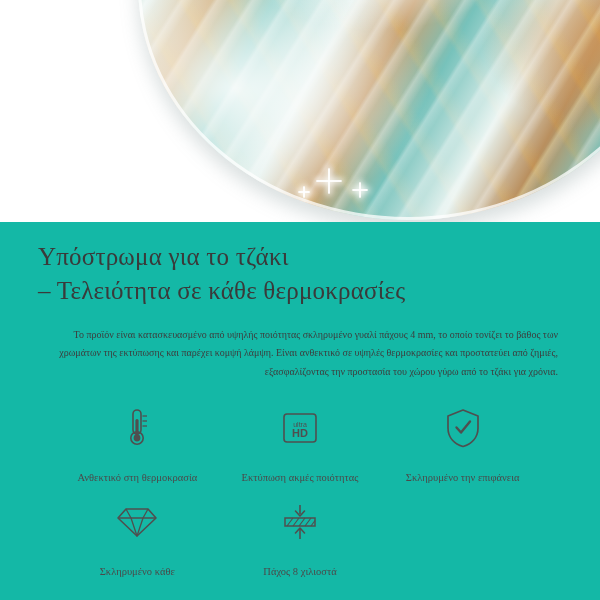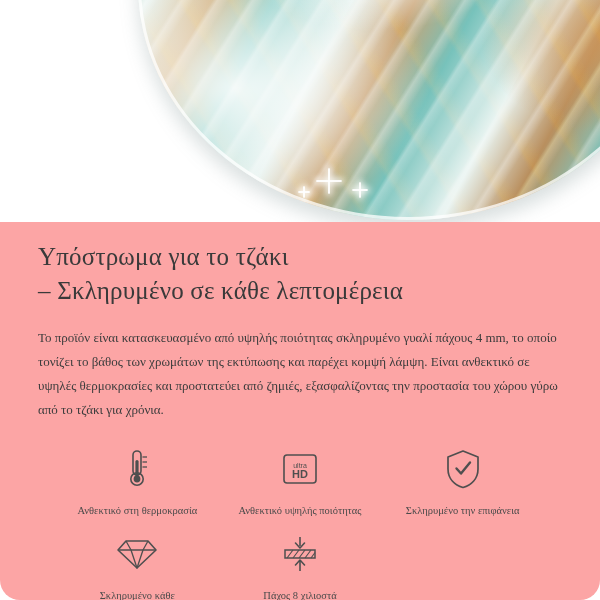--- a/index.html
+++ b/index.html
@@ -12,22 +12,21 @@
     overflow: hidden;
     background: #ffffff;
     font-family: "Liberation Serif", serif;
     color: #2b2b2b;
   }
 
   .page {
     position: relative;
     width: 600px;
     height: 600px;
-    background: #fca5a5;
-    border-radius: 20px;
+    background: #14b8a6;
   }
 
   
   .hero {
     position: relative;
     width: 600px;
     height: 222px;
     overflow: hidden;
     background: #ffffff;
   }
@@ -122,25 +121,26 @@
     font-size: 25px;
     line-height: 1.35;
     color: #3a3a3a;
     font-weight: normal;
     margin: 0 0 18px 0;
     letter-spacing: 0.2px;
   }
   .headline .l2 { display: block; }
 
   .body-copy {
-    font-size: 13px;
+    font-size: 10px;
     line-height: 1.85;
     color: #3d3d3d;
     margin: 0;
     max-width: 520px;
+    text-align: right;
   }
 
   
   .features {
     margin-top: 24px;
     display: grid;
     grid-template-columns: repeat(3, 1fr);
     row-gap: 14px;
     padding: 0 18px;
   }
@@ -150,21 +150,21 @@
     align-items: center;
     text-align: right;
   }
   .feature-icon {
     height: 46px;
     display: flex;
     align-items: center;
     justify-content: center;
   }
   .feature-label {
-    margin-top: 12px;
+    margin-top: 20px;
     font-size: 10.5px;
     color: #4a4a4a;
     line-height: 1.3;
     max-width: 160px;
   }
   svg { display: block; }
 </style>
 </head>
 <body>
 
@@ -174,21 +174,21 @@
     <div class="hero-plate"></div>
     <div class="plate-edge"></div>
     <span class="sparkle s1"></span>
     <span class="sparkle s2"></span>
     <span class="sparkle s3"></span>
   </div>
 
   <div class="content">
     <h1 class="headline">
       <span>Υπόστρωμα για το τζάκι</span>
-      <span class="l2">– Σκληρυμένο σε κάθε λεπτομέρεια</span>
+      <span class="l2">– Τελειότητα σε κάθε θερμοκρασίες</span>
     </h1>
 
     <p class="body-copy">Το προϊόν είναι κατασκευασμένο από υψηλής ποιότητας σκληρυμένο γυαλί πάχους 4 mm, το οποίο τονίζει το βάθος των χρωμάτων της εκτύπωσης και παρέχει κομψή λάμψη. Είναι ανθεκτικό σε υψηλές θερμοκρασίες και προστατεύει από ζημιές, εξασφαλίζοντας την προστασία του χώρου γύρω από το τζάκι για χρόνια.</p>
 
     <div class="features">
 
       <div class="feature">
         <div class="feature-icon">
           <svg width="30" height="42" viewBox="0 0 30 42">
             <rect x="11" y="3" width="8" height="24" rx="4" fill="none" stroke="#4f4f4f" stroke-width="1.6"></rect>
@@ -204,21 +204,21 @@
       </div>
 
       <div class="feature">
         <div class="feature-icon">
           <svg width="40" height="40" viewBox="0 0 40 40">
             <rect x="4" y="6" width="32" height="28" rx="3" fill="none" stroke="#4f4f4f" stroke-width="1.6"></rect>
             <text x="20" y="18.5" text-anchor="middle" font-family="Liberation Sans, sans-serif" font-size="7" fill="#4f4f4f">ultra</text>
             <text x="20" y="29" text-anchor="middle" font-family="Liberation Sans, sans-serif" font-size="11" font-weight="bold" fill="#4f4f4f">HD</text>
           </svg>
         </div>
-        <div class="feature-label">Ανθεκτικό υψηλής ποιότητας</div>
+        <div class="feature-label">Εκτύπωση ακμές ποιότητας</div>
       </div>
 
       <div class="feature">
         <div class="feature-icon">
           <svg width="38" height="42" viewBox="0 0 38 42">
             <path d="M19 3 L34 9 V21 C34 31 27 37 19 39.5 C11 37 4 31 4 21 V9 Z" fill="none" stroke="#4f4f4f" stroke-width="1.7" stroke-linejoin="round"></path>
             <path d="M12.5 20.5 L17 25.5 L26 14.5" fill="none" stroke="#4f4f4f" stroke-width="2.4" stroke-linecap="round" stroke-linejoin="round"></path>
           </svg>
         </div>
         <div class="feature-label">Σκληρυμένο την επιφάνεια</div>

